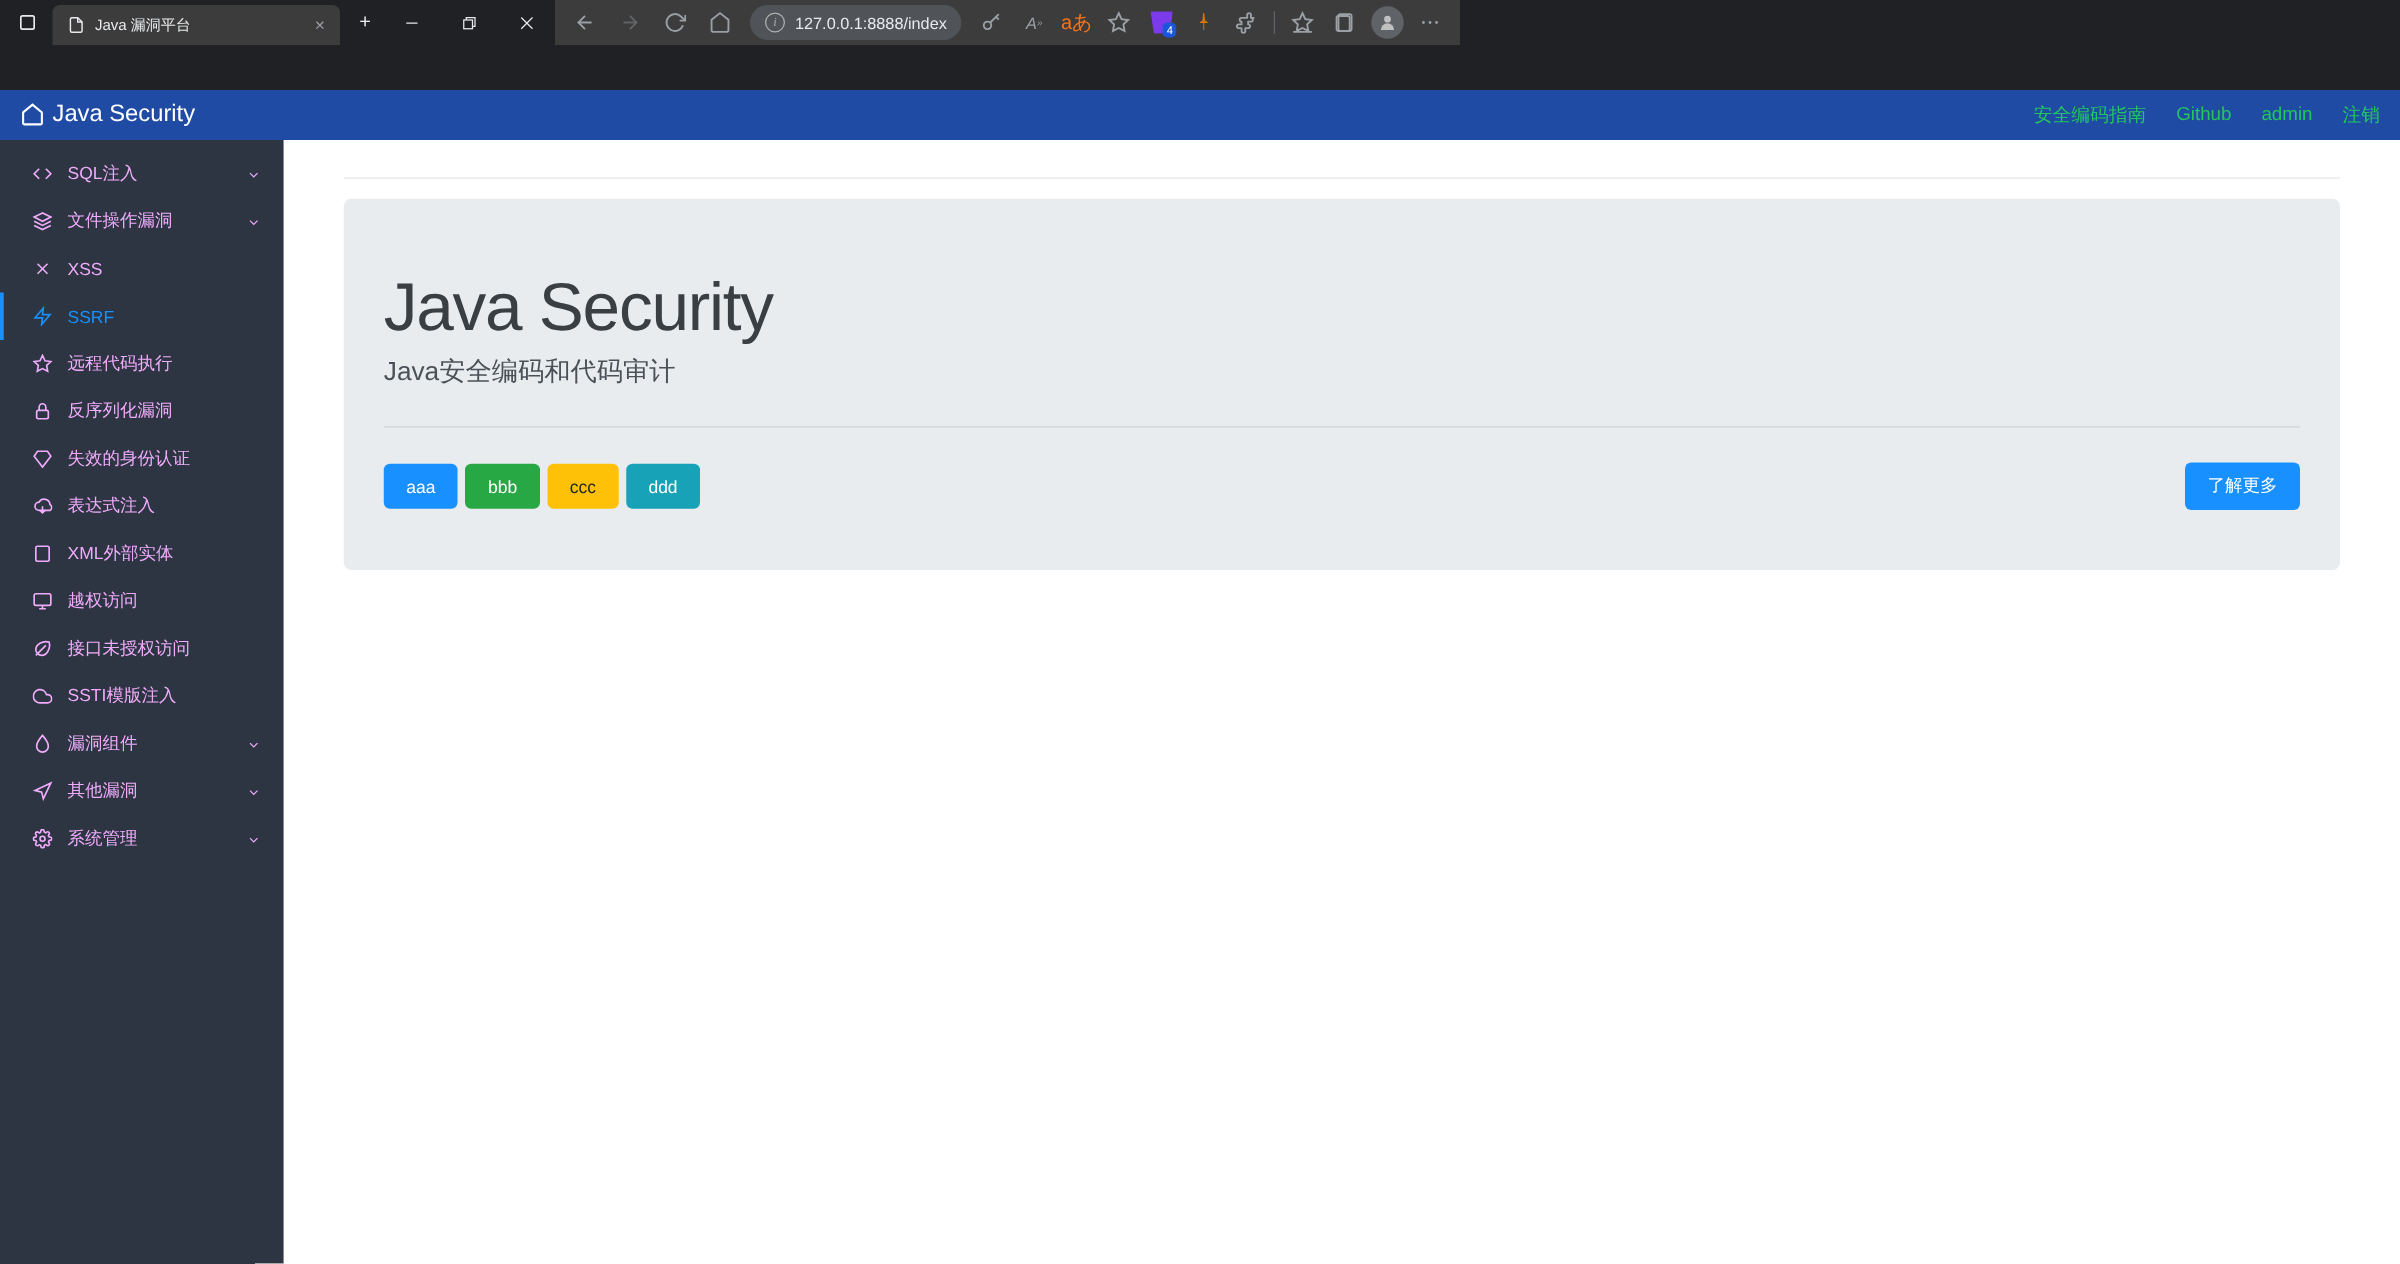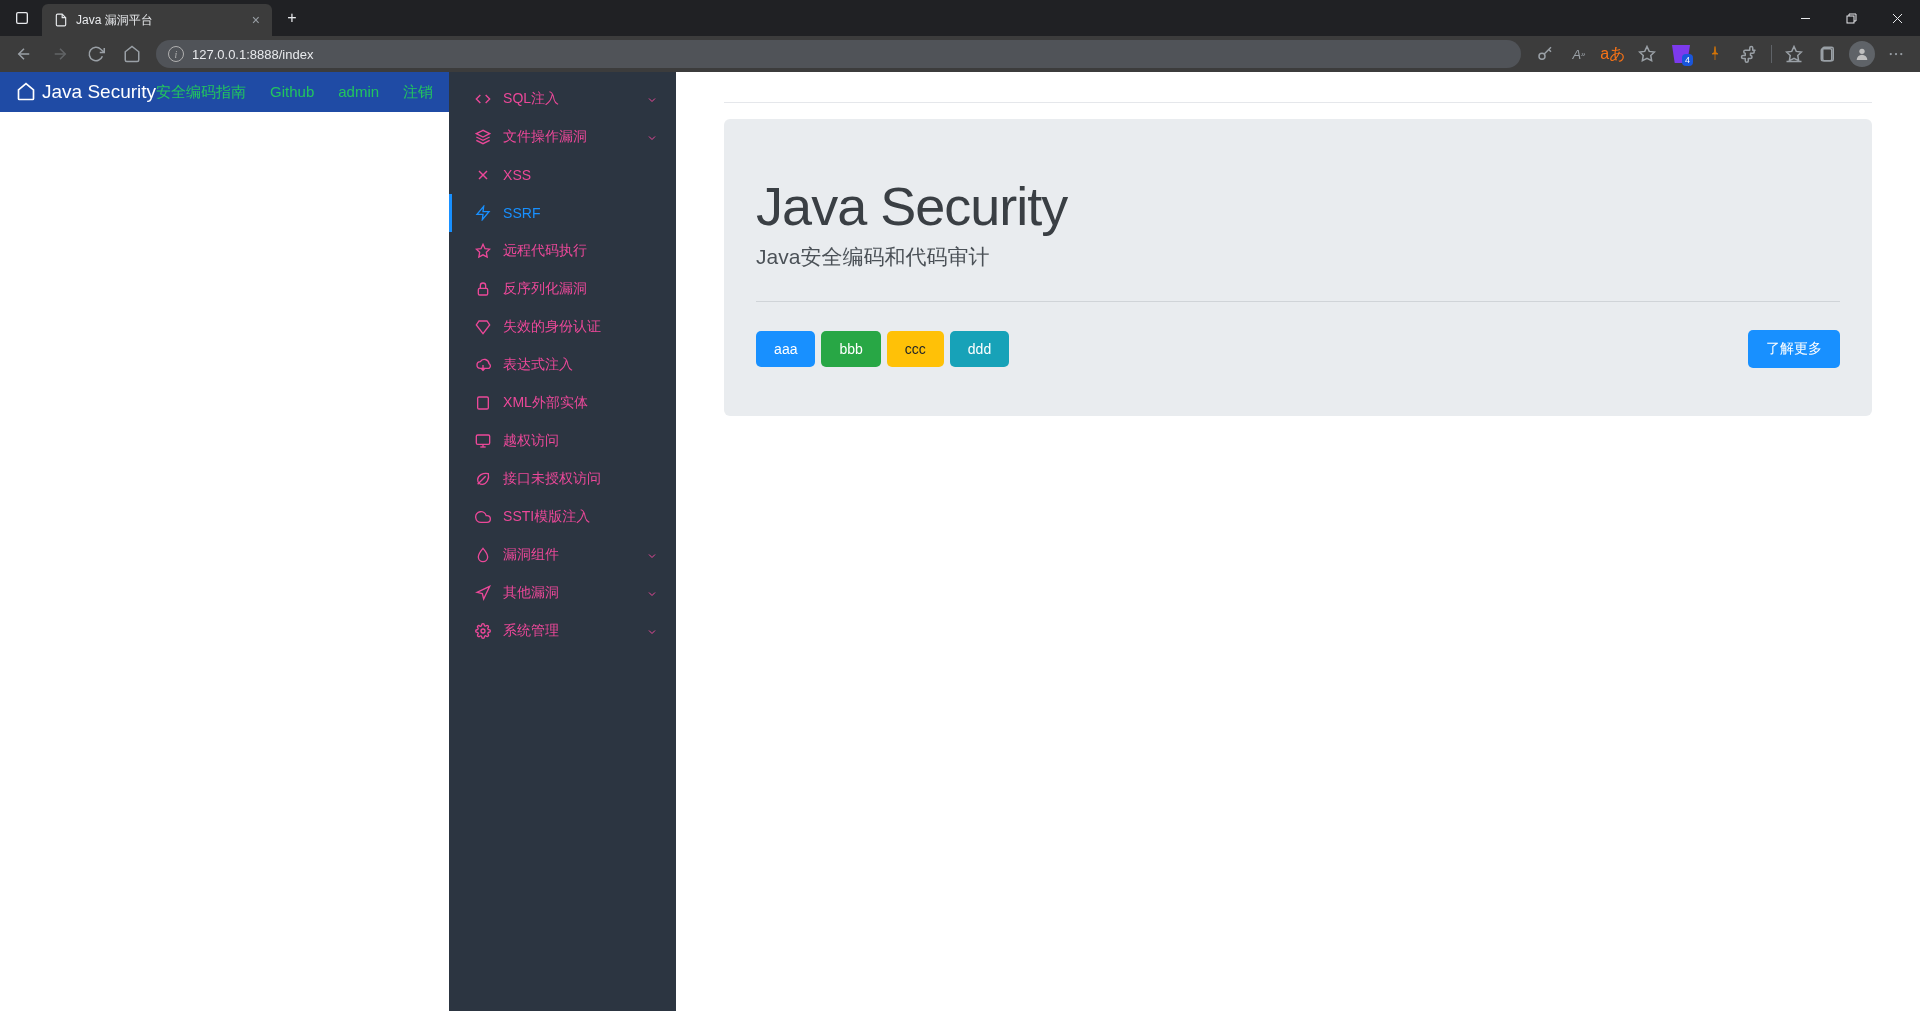--- a/index.html
+++ b/index.html
@@ -11,21 +11,21 @@
       font-family: -apple-system, BlinkMacSystemFont, "Segoe UI", "Microsoft YaHei", sans-serif;
       background: #fff;
       overflow: hidden;
     }
     
     
     .browser-chrome {
       background: #202124;
       height: 72px;
       display: flex;
-      flex-direction: column;
+      flex-direction: row;
     }
     .tab-bar {
       display: flex;
       align-items: center;
       height: 36px;
       padding-left: 8px;
     }
     .tab-square {
       width: 28px;
       height: 28px;
@@ -179,21 +179,21 @@
       display: flex;
       align-items: center;
       justify-content: center;
     }
     .avatar svg { width: 16px; height: 16px; fill: #c0c0c0; }
     
     
     .app {
       height: calc(1011px - 72px);
       display: flex;
-      flex-direction: row;
+      flex-direction: column;
     }
     .header {
       background: #1f4ba5;
       height: 40px;
       display: flex;
       align-items: center;
       padding: 0 16px;
       color: #fff;
     }
     .brand {
@@ -227,21 +227,21 @@
       width: 227px;
       background: #2c3541;
       overflow-y: auto;
       padding: 8px 0;
     }
     .side-item {
       height: 38px;
       display: flex;
       align-items: center;
       padding: 0 18px 0 26px;
-      color: #ec4899;
+      color: #f0abfc;
       font-size: 14px;
       cursor: pointer;
       gap: 12px;
       position: relative;
     }
     .side-item.active {
       color: #1890ff;
       font-weight: 500;
     }
     .side-item.active::before {

